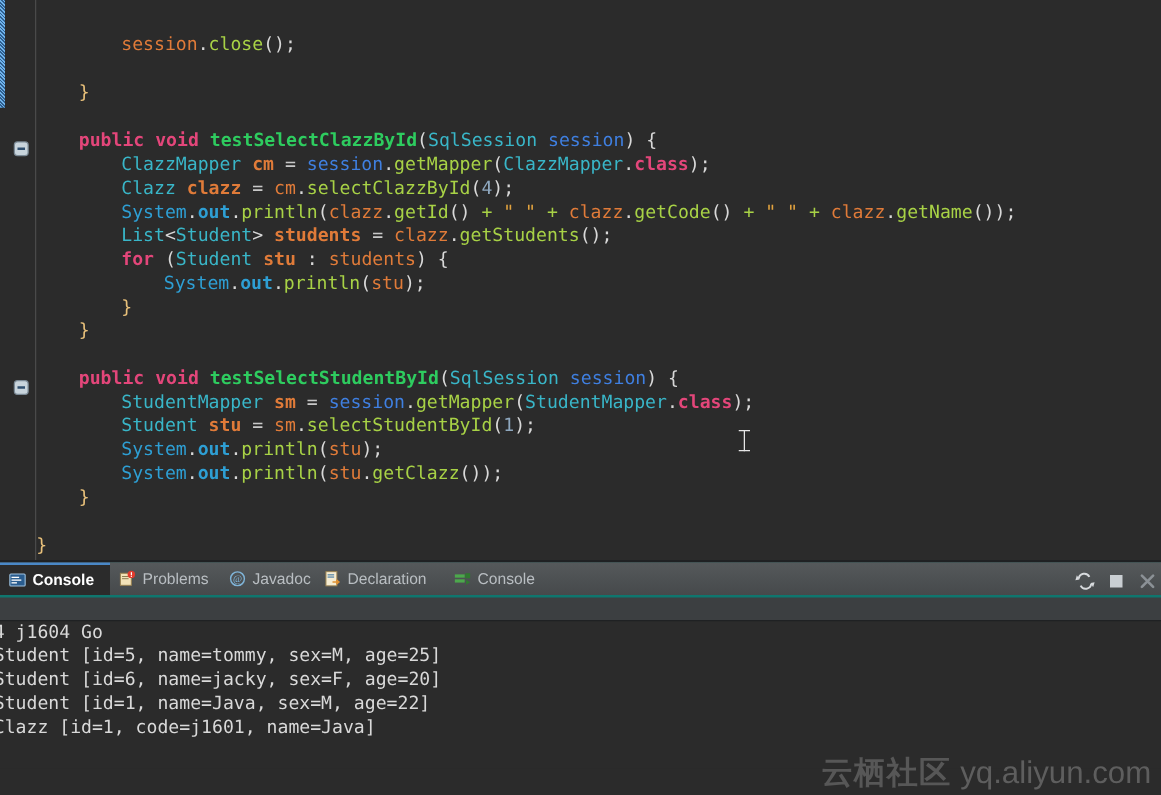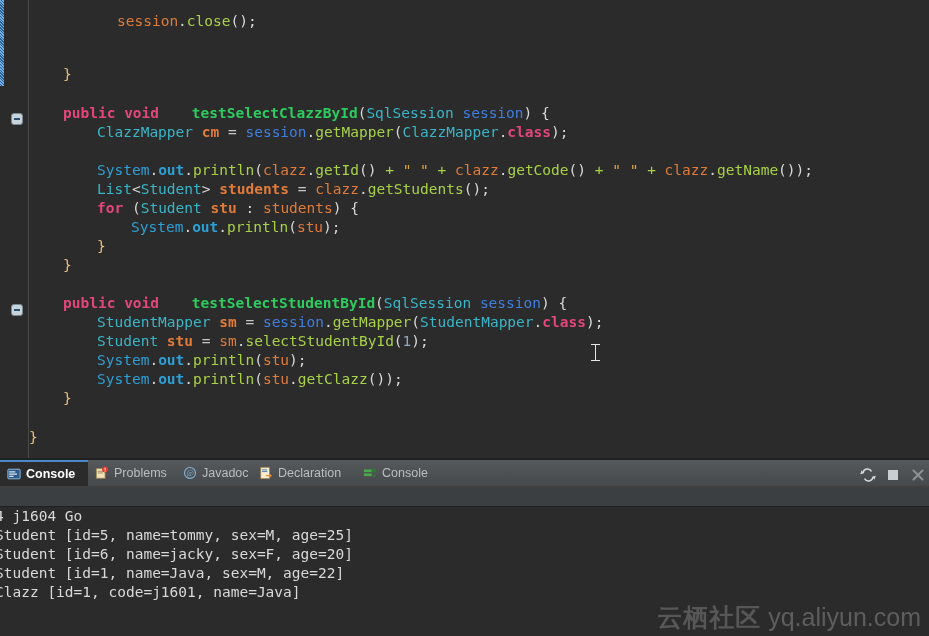--- a/index.html
+++ b/index.html
@@ -84,21 +84,21 @@
     height: 19px;
     line-height: 19px;
     white-space: pre;
     font-family: "DejaVu Sans Mono", monospace;
     font-size: 14.5px;
     color: #d0d0d0;
   }
 
   
   .kw      { color: #e3467a; font-weight: bold; }     
-  .mdef    { color: #2ecc5f; font-weight: bold; margin-left: 24px; }     
+  .mdef    { color: #2ecc5f; font-weight: bold; }     
   .type    { color: #39b6c8; }
   .var     { color: #e07b39; font-weight: bold; }     
   .param   { color: #3f7fe0; }                        
   .call    { color: #a8d246; }                        
   .punc    { color: #d8d8d8; }
   .num     { color: #8fa8bf; }
   .str     { color: #e2a33f; }
   .plain   { color: #d0d0d0; }
   .sysout  { color: #2e9fd4; }
   .outi    { color: #2e9fd4; font-weight: bold; }
@@ -128,24 +128,24 @@
     position: absolute;
     left: 4px; top: 0;
     width: 1px;
     height: 17px;
     background: #e6e6e6;
   }
 
   
   #bottom-panel {
     position: absolute;
-    left: 0; top: 458px;
+    left: 0; top: 448px;
     width: 929px;
     height: 166px;
-    background: #404040;
+    background: #0f766e;
   }
   .panel-divider {
     position: absolute;
     left: 0; top: 0;
     width: 929px;
     height: 2px;
     background: #1f2123;
   }
   .tabbar {
     position: absolute;
@@ -276,26 +276,27 @@
     </div>
 
     <div class="gutter-sep"></div>
 
     <div id="fold-markers">
         <div class="fold-marker" style="top: 113px;"></div>
         <div class="fold-marker" style="top: 304px;"></div>
       </div>
 
     <div class="code-area">
-        <div class="line" style="top: 12px; left: 68px; margin-left: 20px;"><span class="obj">session</span><span class="punc">.</span><span class="call">close</span><span class="punc">()</span><span class="punc">;</span></div>
+        <div class="line" style="top: 27px; left: 68px;"><span class="obj">session</span><span class="punc">.</span><span class="call">close</span><span class="punc">()</span><span class="punc">;</span></div>
         <div class="line" style="top: 46px; left: 0px;"></div>
         <div class="line" style="top: 65px; left: 34px;"><span class="brace">}</span></div>
         <div class="line" style="top: 84px; left: 0px;"></div>
         <div class="line" style="top: 104px; left: 34px;"><span class="kw">public</span><span class="plain"> </span><span class="kw">void</span><span class="plain"> </span><span class="mdef">testSelectClazzById</span><span class="punc">(</span><span class="type">SqlSession</span><span class="plain"> </span><span class="param">session</span><span class="punc">)</span><span class="punc"> {</span></div>
         <div class="line" style="top: 123px; left: 68px;"><span class="type">ClazzMapper</span><span class="plain"> </span><span class="var">cm</span><span class="oper"> = </span><span class="param">session</span><span class="punc">.</span><span class="call">getMapper</span><span class="punc">(</span><span class="type">ClazzMapper</span><span class="punc">.</span><span class="clskw">class</span><span class="punc">)</span><span class="punc">;</span></div>
+        <div class="line" style="top: 142px; left: 68px;"><span class="type">Clazz</span><span class="plain"> </span><span class="var">clazz</span><span class="oper"> = </span><span class="obj">cm</span><span class="punc">.</span><span class="call">selectClazzById</span><span class="punc">(</span><span class="num">4</span><span class="punc">)</span><span class="punc">;</span></div>
         <div class="line" style="top: 161px; left: 68px;"><span class="sysout">System</span><span class="punc">.</span><span class="outi">out</span><span class="punc">.</span><span class="call">println</span><span class="punc">(</span><span class="obj">clazz</span><span class="punc">.</span><span class="call">getId</span><span class="punc">()</span><span class="call"> + </span><span class="str">" "</span><span class="call"> + </span><span class="obj">clazz</span><span class="punc">.</span><span class="call">getCode</span><span class="punc">()</span><span class="call"> + </span><span class="str">" "</span><span class="call"> + </span><span class="obj">clazz</span><span class="punc">.</span><span class="call">getName</span><span class="punc">())</span><span class="punc">;</span></div>
         <div class="line" style="top: 180px; left: 68px; text-align: center;"><span class="type">List</span><span class="punc">&lt;</span><span class="type">Student</span><span class="punc">&gt; </span><span class="var">students</span><span class="oper"> = </span><span class="obj">clazz</span><span class="punc">.</span><span class="call">getStudents</span><span class="punc">()</span><span class="punc">;</span></div>
         <div class="line" style="top: 199px; left: 68px;"><span class="kw">for</span><span class="punc"> (</span><span class="type">Student</span><span class="plain"> </span><span class="var">stu</span><span class="punc"> : </span><span class="obj">students</span><span class="punc">)</span><span class="punc"> {</span></div>
         <div class="line" style="top: 218px; left: 102px;"><span class="sysout">System</span><span class="punc">.</span><span class="outi">out</span><span class="punc">.</span><span class="call">println</span><span class="punc">(</span><span class="obj">stu</span><span class="punc">)</span><span class="punc">;</span></div>
         <div class="line" style="top: 237px; left: 68px;"><span class="brace">}</span></div>
         <div class="line" style="top: 256px; left: 34px;"><span class="brace">}</span></div>
         <div class="line" style="top: 275px; left: 0px;"></div>
         <div class="line" style="top: 294px; left: 34px;"><span class="kw">public</span><span class="plain"> </span><span class="kw">void</span><span class="plain"> </span><span class="mdef">testSelectStudentById</span><span class="punc">(</span><span class="type">SqlSession</span><span class="plain"> </span><span class="param">session</span><span class="punc">)</span><span class="punc"> {</span></div>
         <div class="line" style="top: 313px; left: 68px;"><span class="type">StudentMapper</span><span class="plain"> </span><span class="var">sm</span><span class="oper"> = </span><span class="param">session</span><span class="punc">.</span><span class="call">getMapper</span><span class="punc">(</span><span class="type">StudentMapper</span><span class="punc">.</span><span class="clskw">class</span><span class="punc">)</span><span class="punc">;</span></div>
         <div class="line" style="top: 332px; left: 68px;"><span class="type">Student</span><span class="plain"> </span><span class="var">stu</span><span class="oper"> = </span><span class="obj">sm</span><span class="punc">.</span><span class="call">selectStudentById</span><span class="punc">(</span><span class="num">1</span><span class="punc">)</span><span class="punc">;</span></div>

